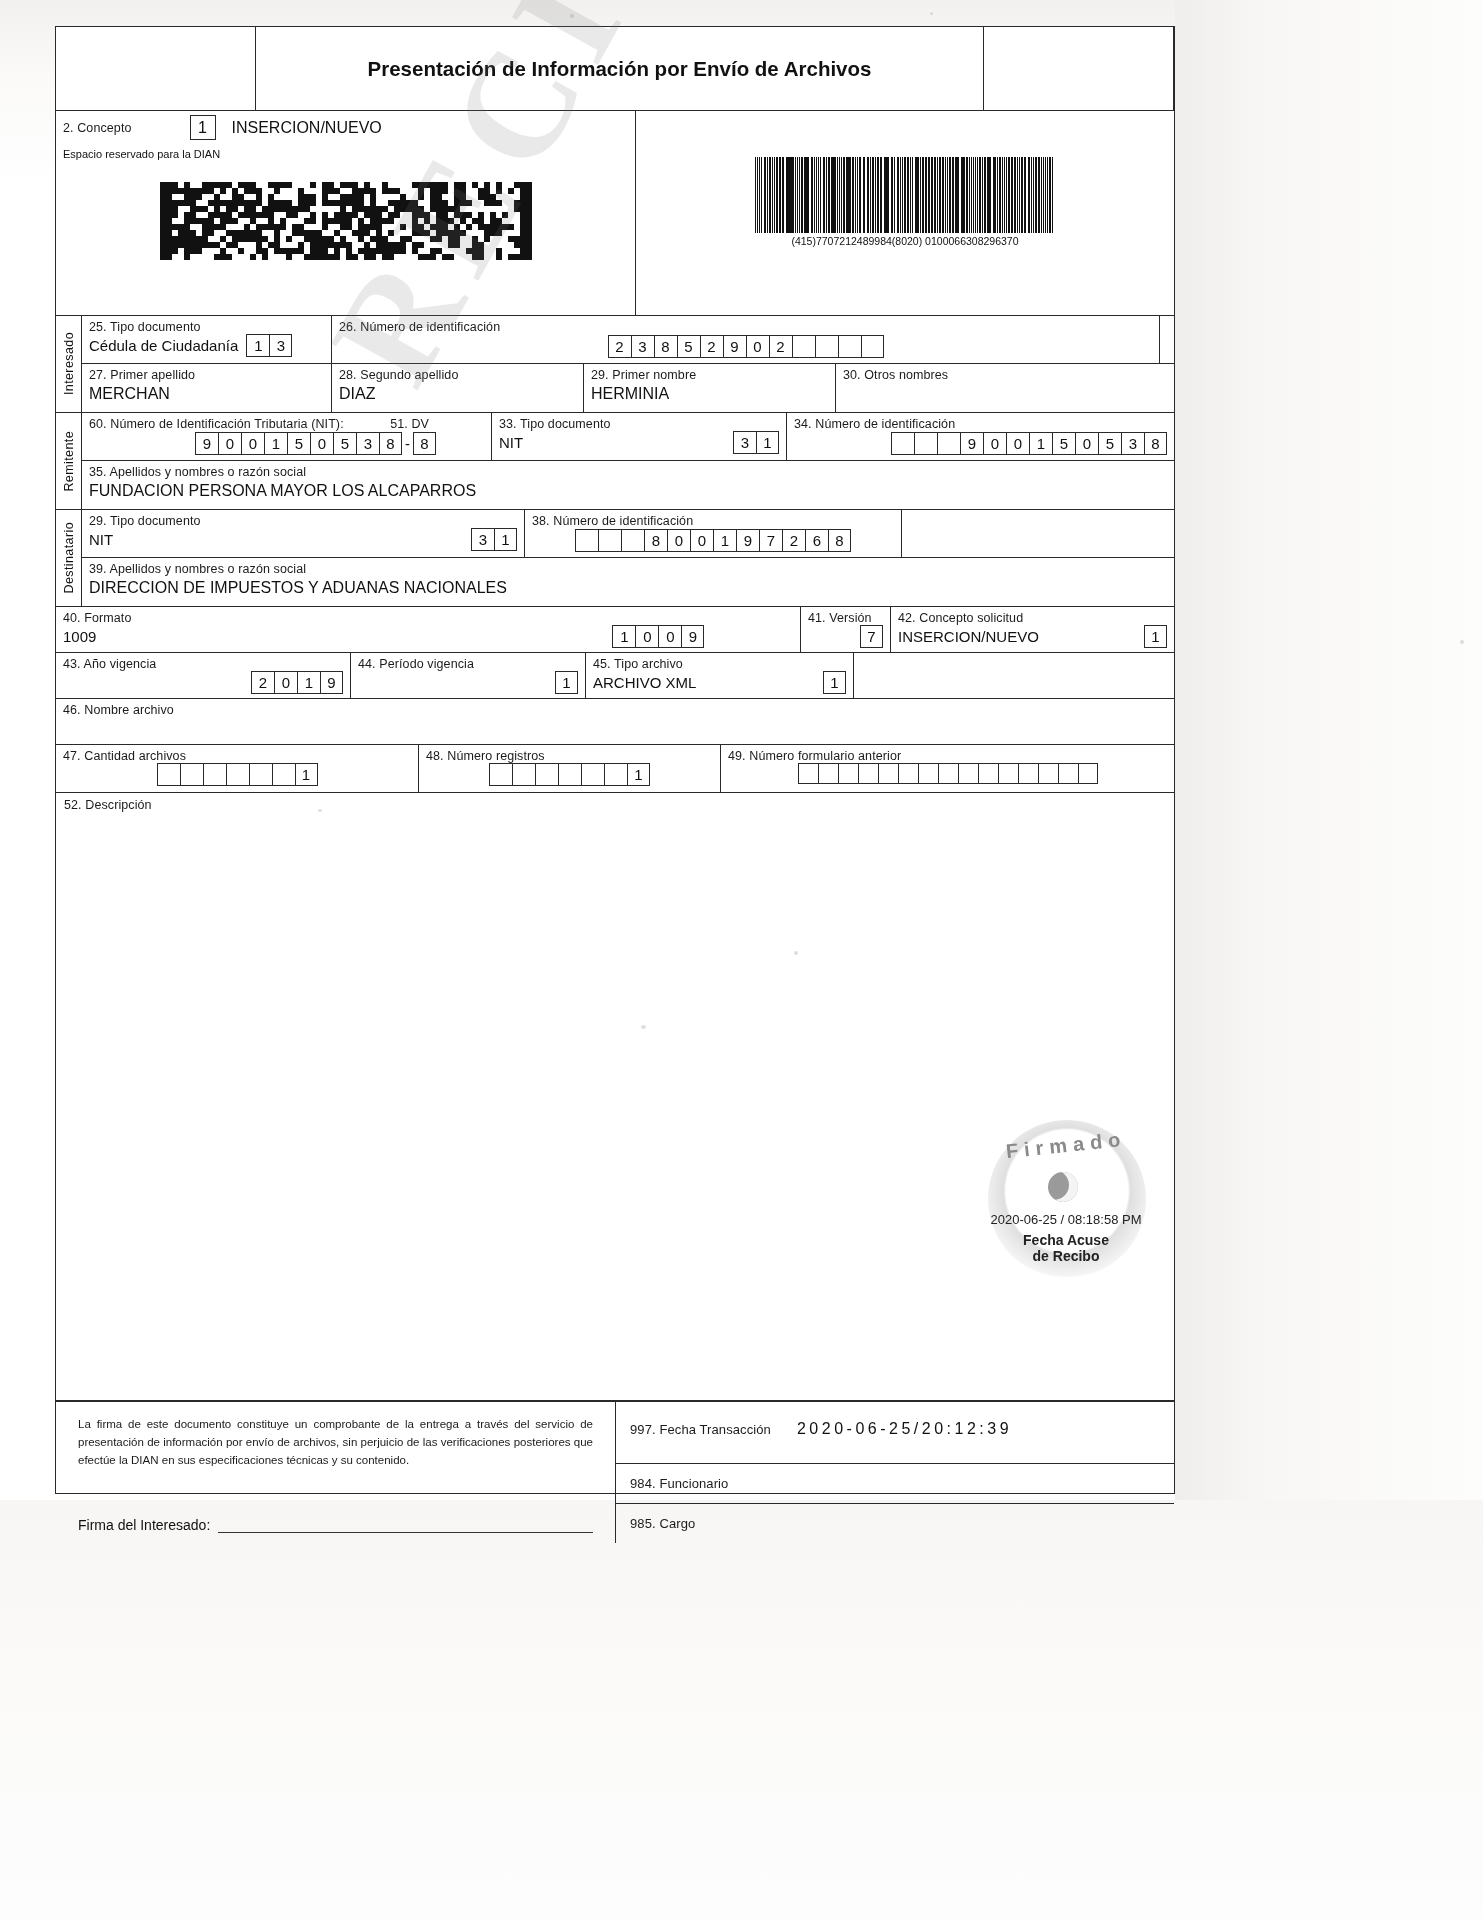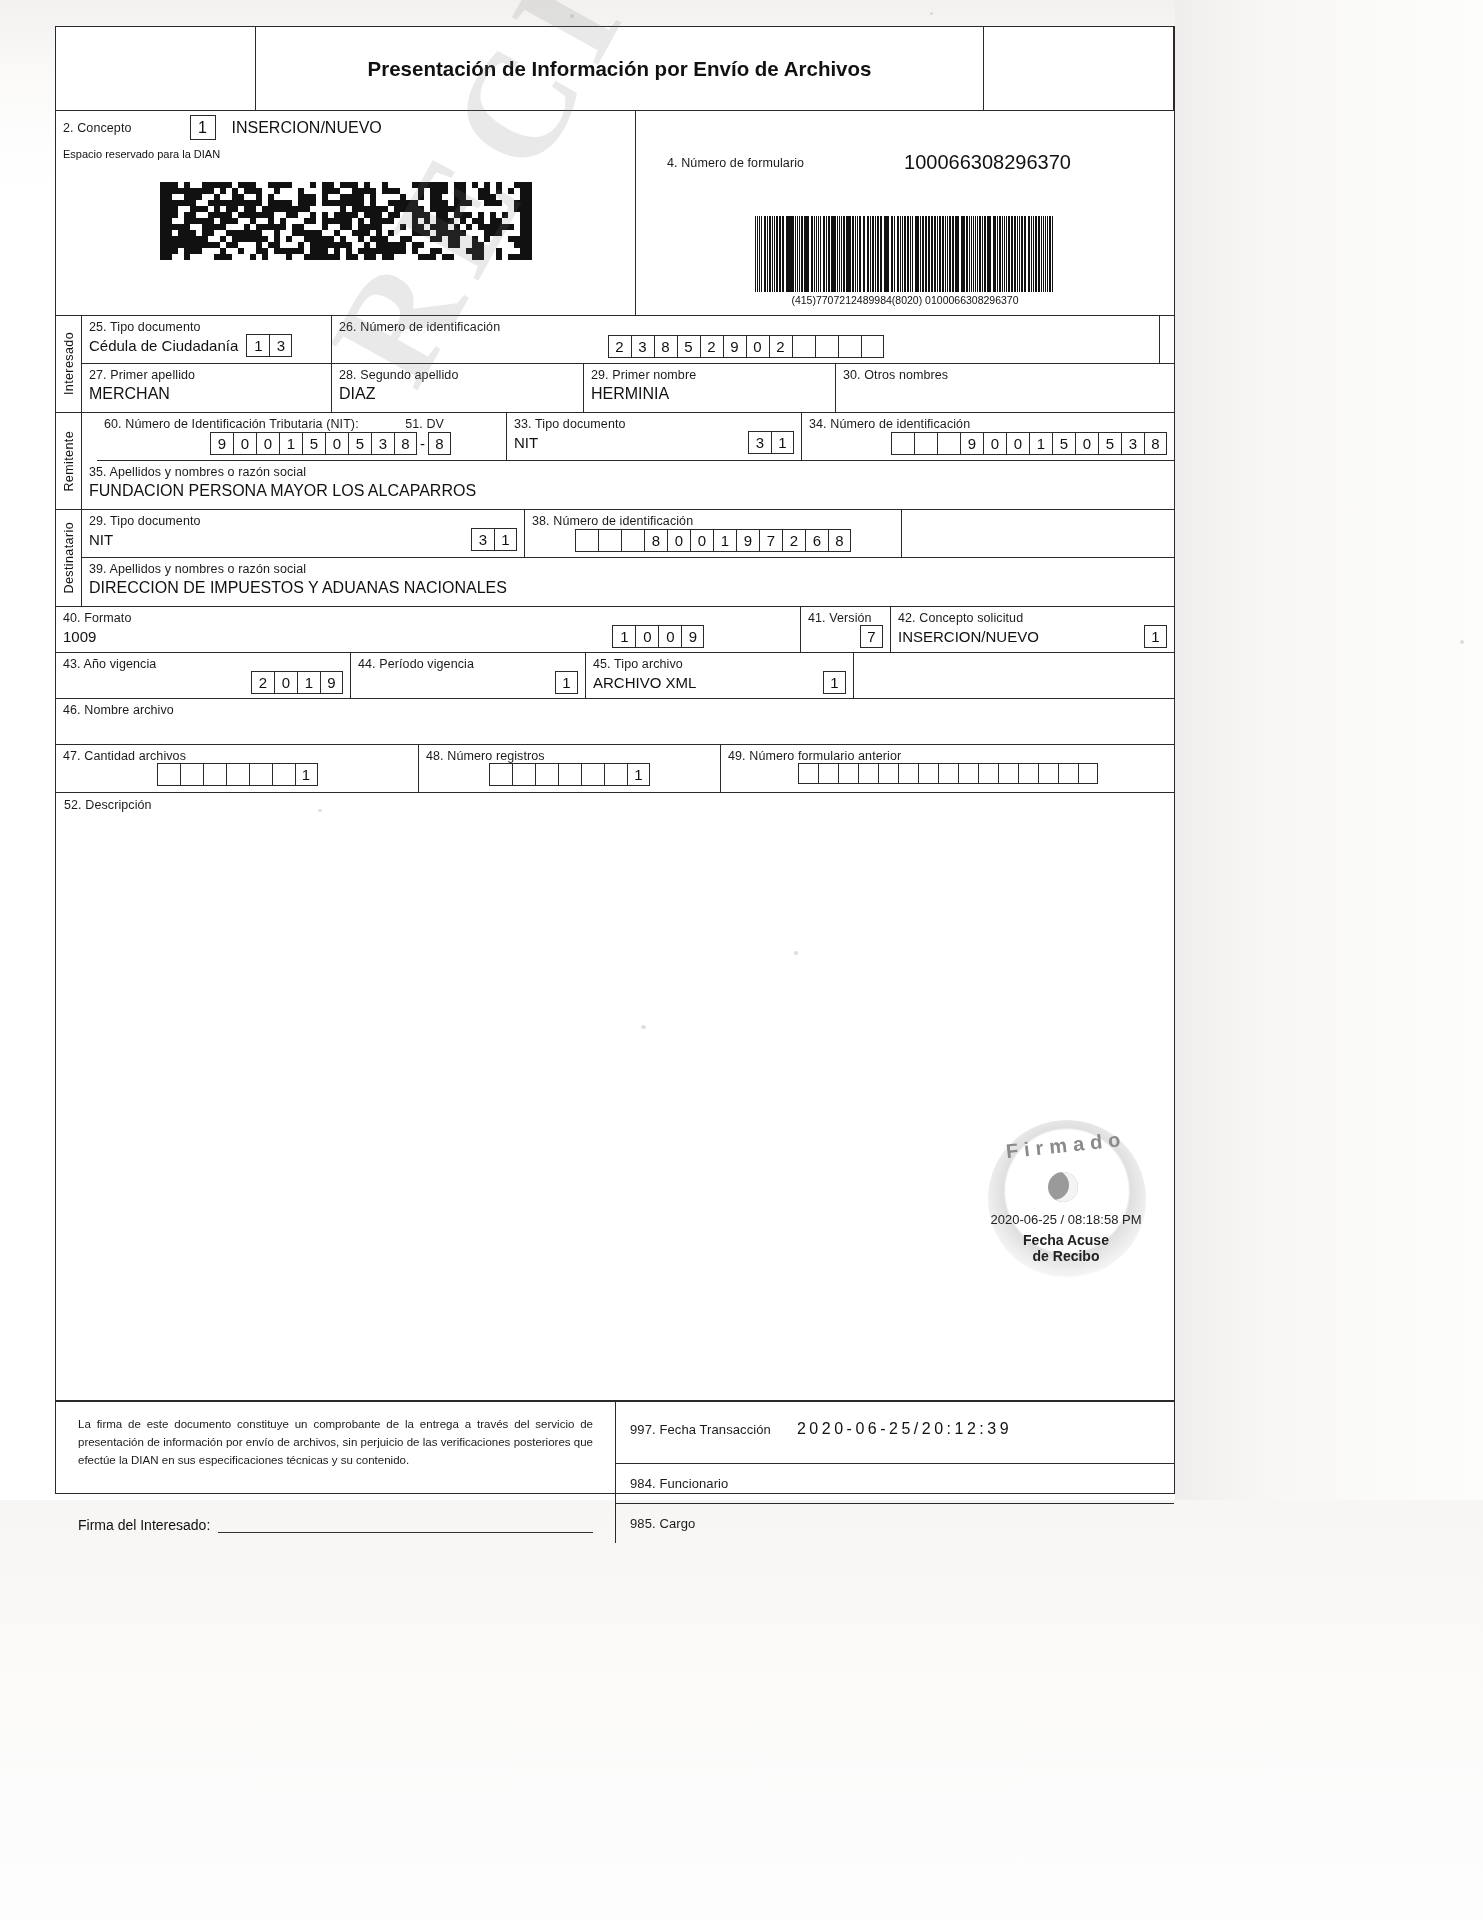--- a/index.html
+++ b/index.html
@@ -968,24 +968,20 @@
           <i style="background: rgb(17, 17, 17);"></i>
           <i style="background: rgb(255, 255, 255);"></i>
           <i style="background: rgb(17, 17, 17);"></i>
           <i style="background: rgb(17, 17, 17);"></i>
           <i style="background: rgb(17, 17, 17);"></i>
           <i style="background: rgb(17, 17, 17);"></i>
         </div>
     </div>
 
     <div class="cell" style="flex:1;">
-      <div style="display:flex;align-items:center;margin-top:36px;">
-        <span class="lbl" style="margin-left:24px;">4. Número de formulario</span>
-        <span style="font-size:20px;margin-left:100px;">100066308296370</span>
-      </div>
       <div class="bc" id="bc1" style="margin:42px auto 0 auto;width:300px;">
           <i style="width: 1.2px; height: 76px; margin-right: 0.8px;"></i>
           <i style="width: 1.2px; height: 76px; margin-right: 1.2px;"></i>
           <i style="width: 1.2px; height: 76px; margin-right: 1.2px;"></i>
           <i style="width: 1.2px; height: 76px; margin-right: 1.2px;"></i>
           <i style="width: 2.4px; height: 76px; margin-right: 1.2px;"></i>
           <i style="width: 1.2px; height: 76px; margin-right: 1.2px;"></i>
           <i style="width: 2.4px; height: 76px; margin-right: 0.8px;"></i>
           <i style="width: 1.2px; height: 76px; margin-right: 0.8px;"></i>
           <i style="width: 1.2px; height: 76px; margin-right: 1.2px;"></i>
@@ -1161,21 +1157,21 @@
         </div>
       </div>
     </div>
   </div>
 
   <div style="display:flex;border-bottom:1.2px solid #2a2a2a;">
     <div class="side">
       <span>Remitente</span>
     </div>
     <div style="flex:1;">
-      <div class="row" style="height:48px;margin-left:15px;">
+      <div class="row" style="height:48px;">
         <div class="cell" style="width:410px;">
           <div class="lbl">60. Número de Identificación Tributaria (NIT):</div>
           <div style="display:flex;align-items:center;margin-top:1px;">
             <span class="boxes" style="margin-left:106px;">
               <i>9</i>
                 <i>0</i>
                 <i>0</i>
                 <i>1</i>
                 <i>5</i>
                 <i>0</i>

